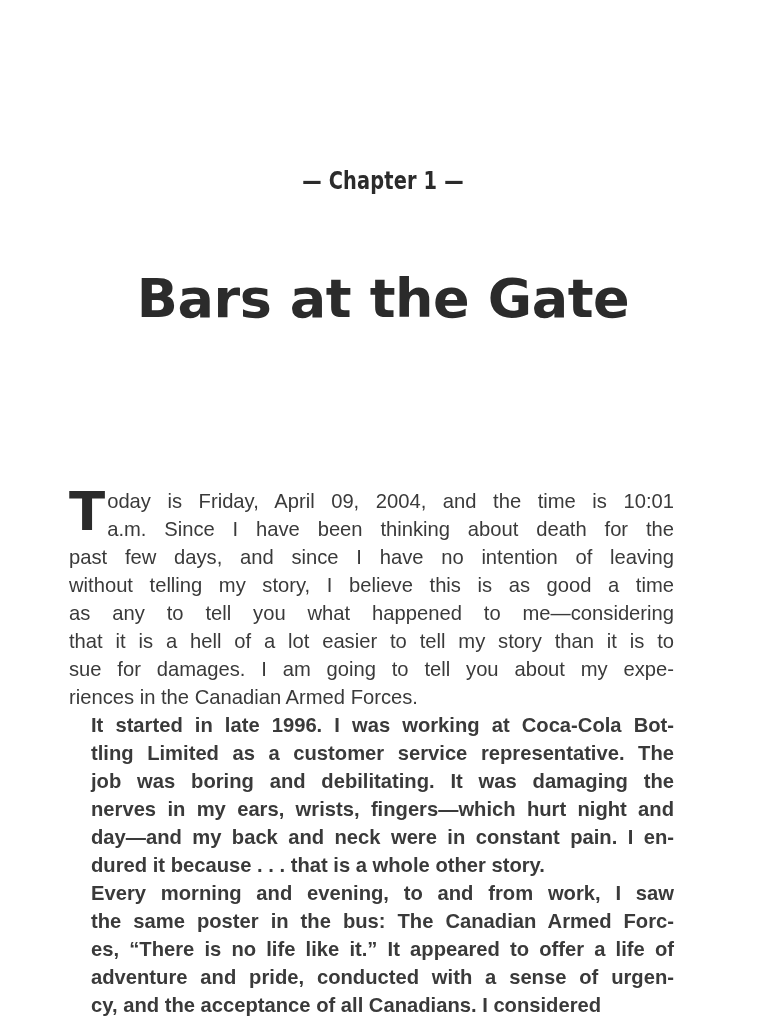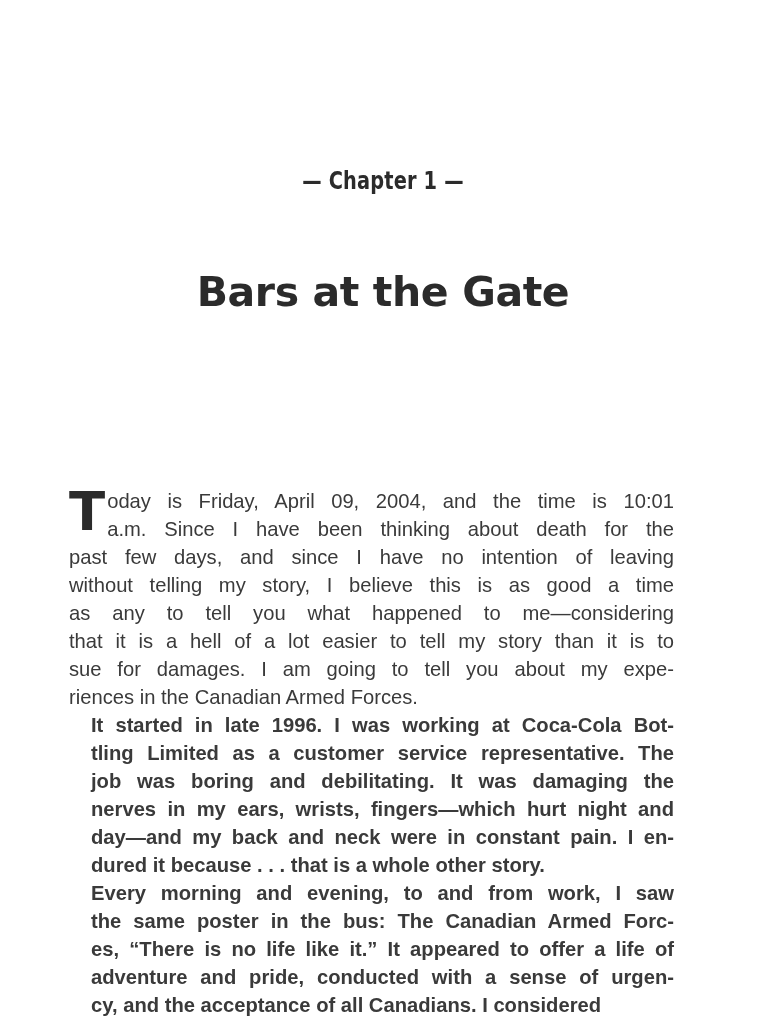--- a/index.html
+++ b/index.html
@@ -46,21 +46,21 @@
   }
 
   .chapter-title {
     position: absolute;
     left: 0;
     top: 104px;
     width: 766px;
     text-align: center;
     font-family: "DejaVu Sans", "Liberation Sans", sans-serif;
     font-weight: 700;
-    font-size: 41px;
+    font-size: 54px;
     letter-spacing: -0.4px;
     color: #2b2b2b;
     line-height: 1;
     white-space: nowrap;
   }
 
   
   .body-col {
     position: absolute;
     left: 69px;

